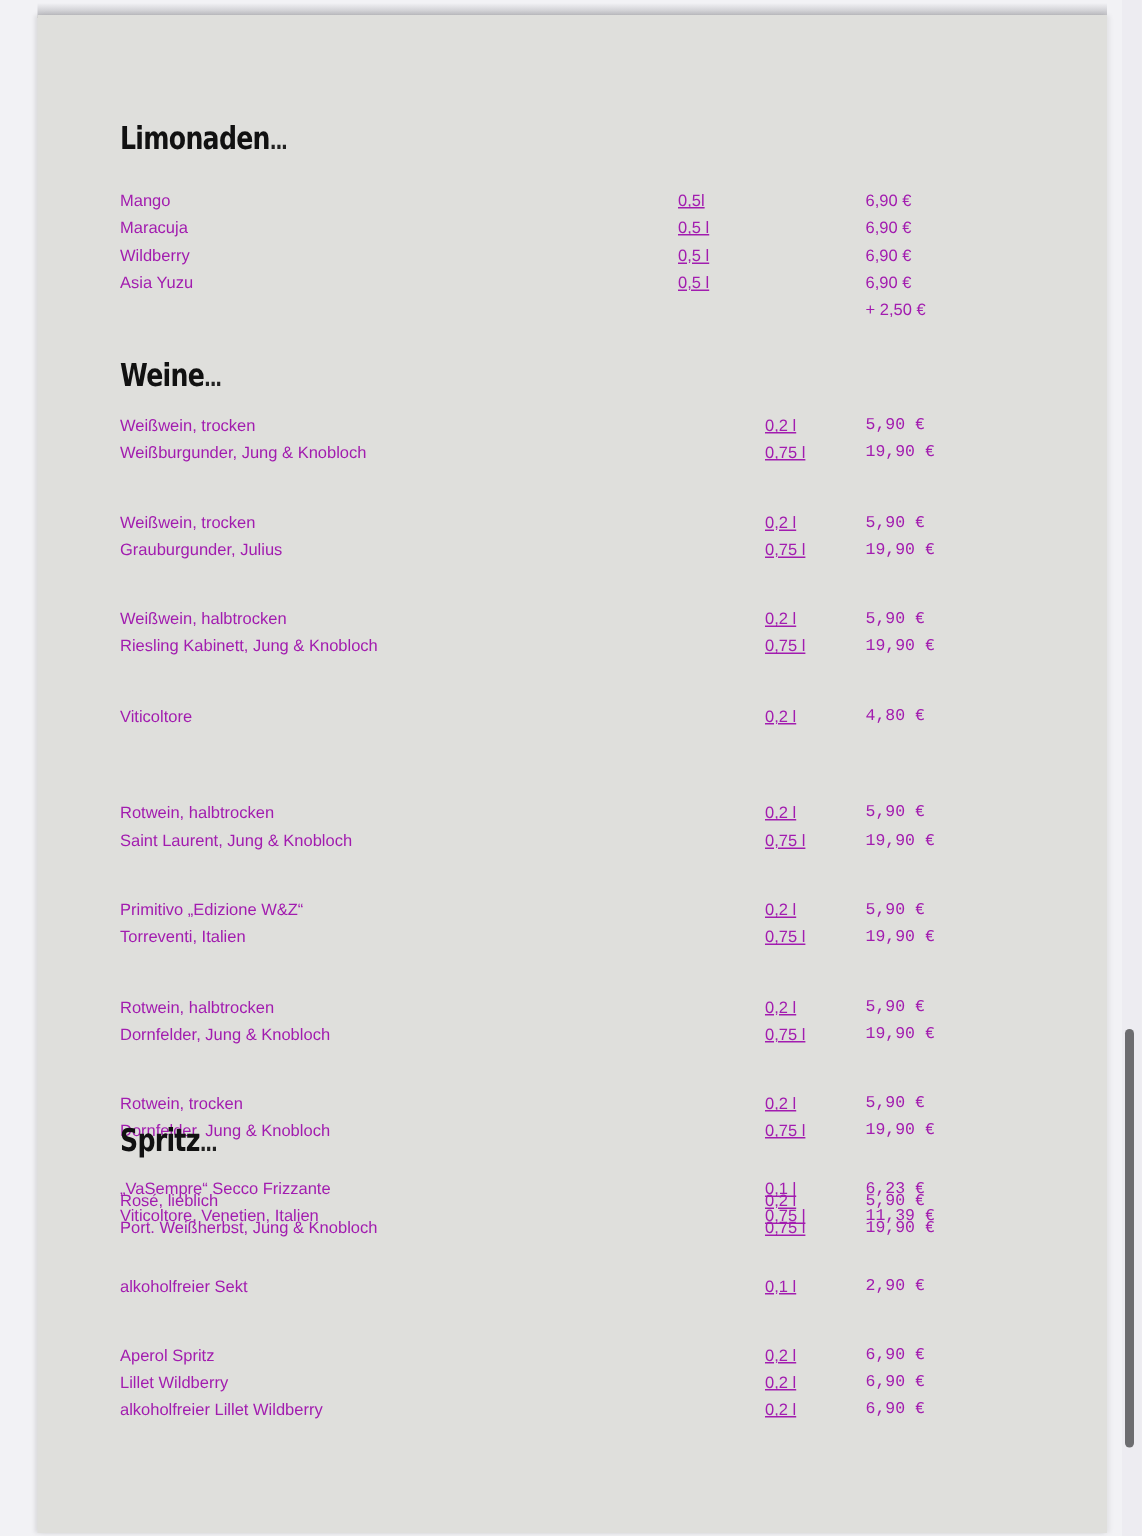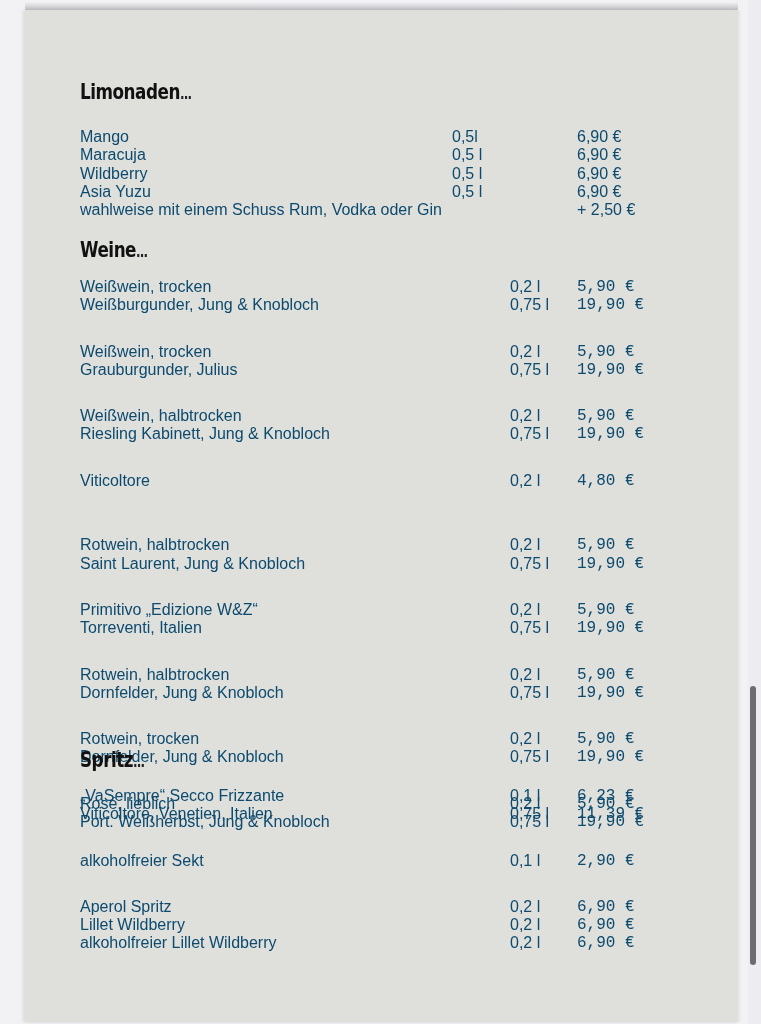--- a/index.html
+++ b/index.html
@@ -58,30 +58,30 @@
 
   
   .rows { position:absolute; left:0; width:600px; }
   .rows-limonaden { top:118px; }
   .rows-weine     { top:268px; }
   .rows-spritz    { top:777px; }
 
   .row {
     position:relative;
     height:18.3px;
-    font-size:16px;
-    color:#0c4a6e;
+    font-size:11px;
+    color:#a21caf;
     white-space:nowrap;
   }
   .row.gap { height:28px; }
   .row .name {
     position:absolute; left:0; top:0;
   }
   .row .size {
-    position:absolute; top:0;
+    position:absolute; top:0;text-decoration:underline;
   }
   .row .price {
     position:absolute; top:0;
   }
   
   .rows-limonaden .size  { left:372px; }
   .rows-limonaden .price { left:497px; }
   
   .rows-weine .size,  .rows-spritz .size  { left:430px; }
   .rows-weine .price, .rows-spritz .price { left:497px;font-family:Liberation Mono, monospace; }
@@ -129,21 +129,20 @@
           <span class="name">Wildberry</span>
           <span class="size">0,5 l</span>
           <span class="price">6,90 €</span>
         </div>
         <div class="row">
           <span class="name">Asia Yuzu</span>
           <span class="size">0,5 l</span>
           <span class="price">6,90 €</span>
         </div>
         <div class="row">
-          <span class="name">wahlweise mit einem Schuss  Rum, Vodka oder Gin</span>
           <span class="price">+ 2,50 €</span>
         </div>
       </div>
 
       <div class="section-head head-weine">
         <span>Weine</span><span class="dots">...</span>
       </div>
       <div class="rows rows-weine">
 
         <div class="row">

